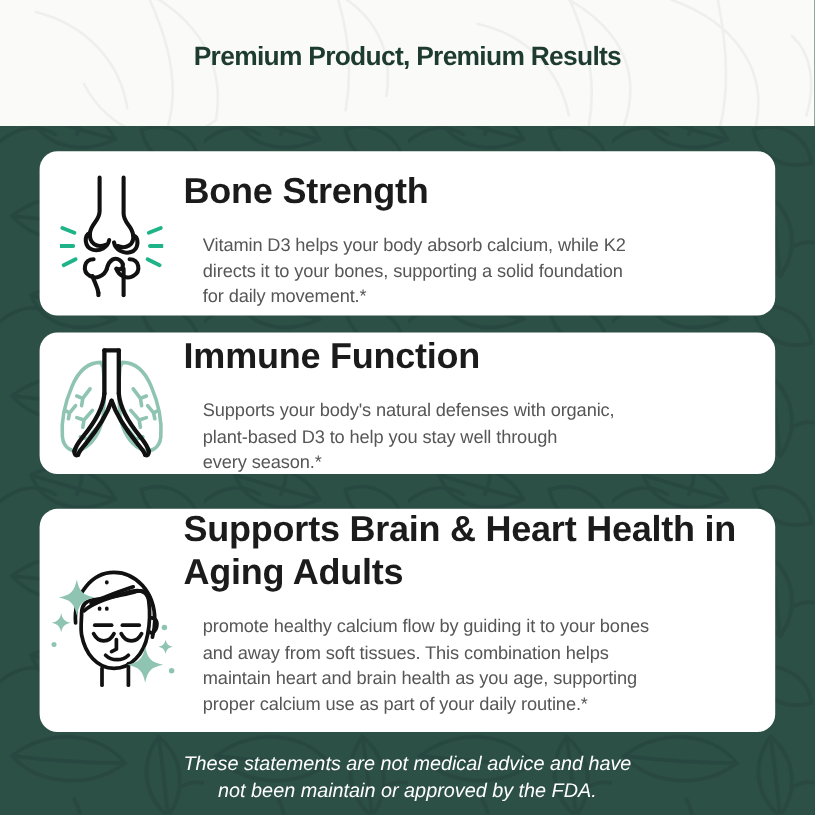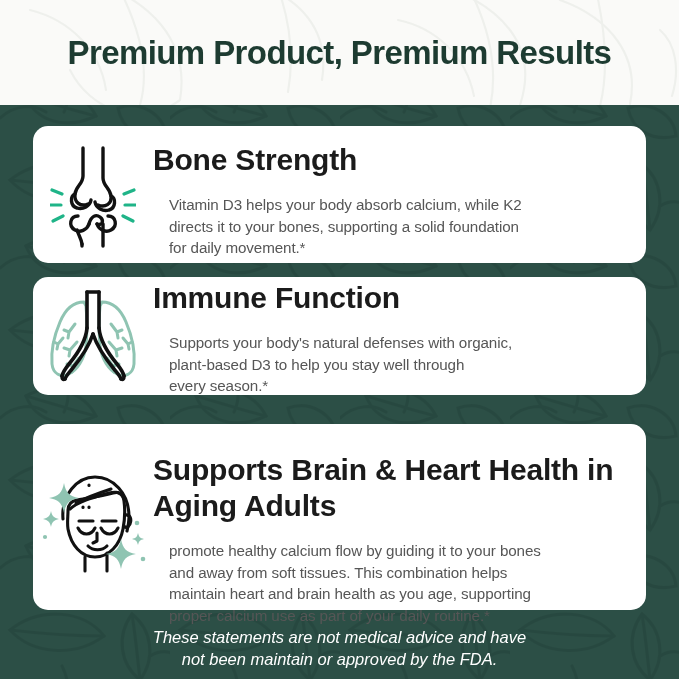--- a/index.html
+++ b/index.html
@@ -45,21 +45,21 @@
     inset: 0;
     opacity: 0.55;
     pointer-events: none;
   }
   .header-title {
     position: absolute;
     left: 0;
     right: 0;
     top: 34px;
     text-align: center;
-    font-size: 33px;
+    font-size: 22px;
     font-weight: 700;
     letter-spacing: -0.6px;
     color: #1d3b31;
     white-space: nowrap;
   }
 
   
   .card {
     position: absolute;
     left: 33px;
@@ -83,21 +83,21 @@
   }
   .card-1 .card-icon { padding-top: 2px; }
   .card-3 .card-icon { padding-top: 10px; }
 
   .card-body {
     flex: 1 1 auto;
     padding-right: 16px;
   }
   .card-1 .card-body { padding-top: 16px; }
   .card-2 .card-body { padding-top: 3px; }
-  .card-3 .card-body { padding-top: 28px; }
+  .card-3 .card-body { padding-top: 0; }
 
   .card-title {
     font-size: 30px;
     font-weight: 600;
     color: #1b1b1b;
     letter-spacing: -0.2px;
     line-height: 1.2;
     margin: 0 0 6px 0;
   }
   .card-text {

